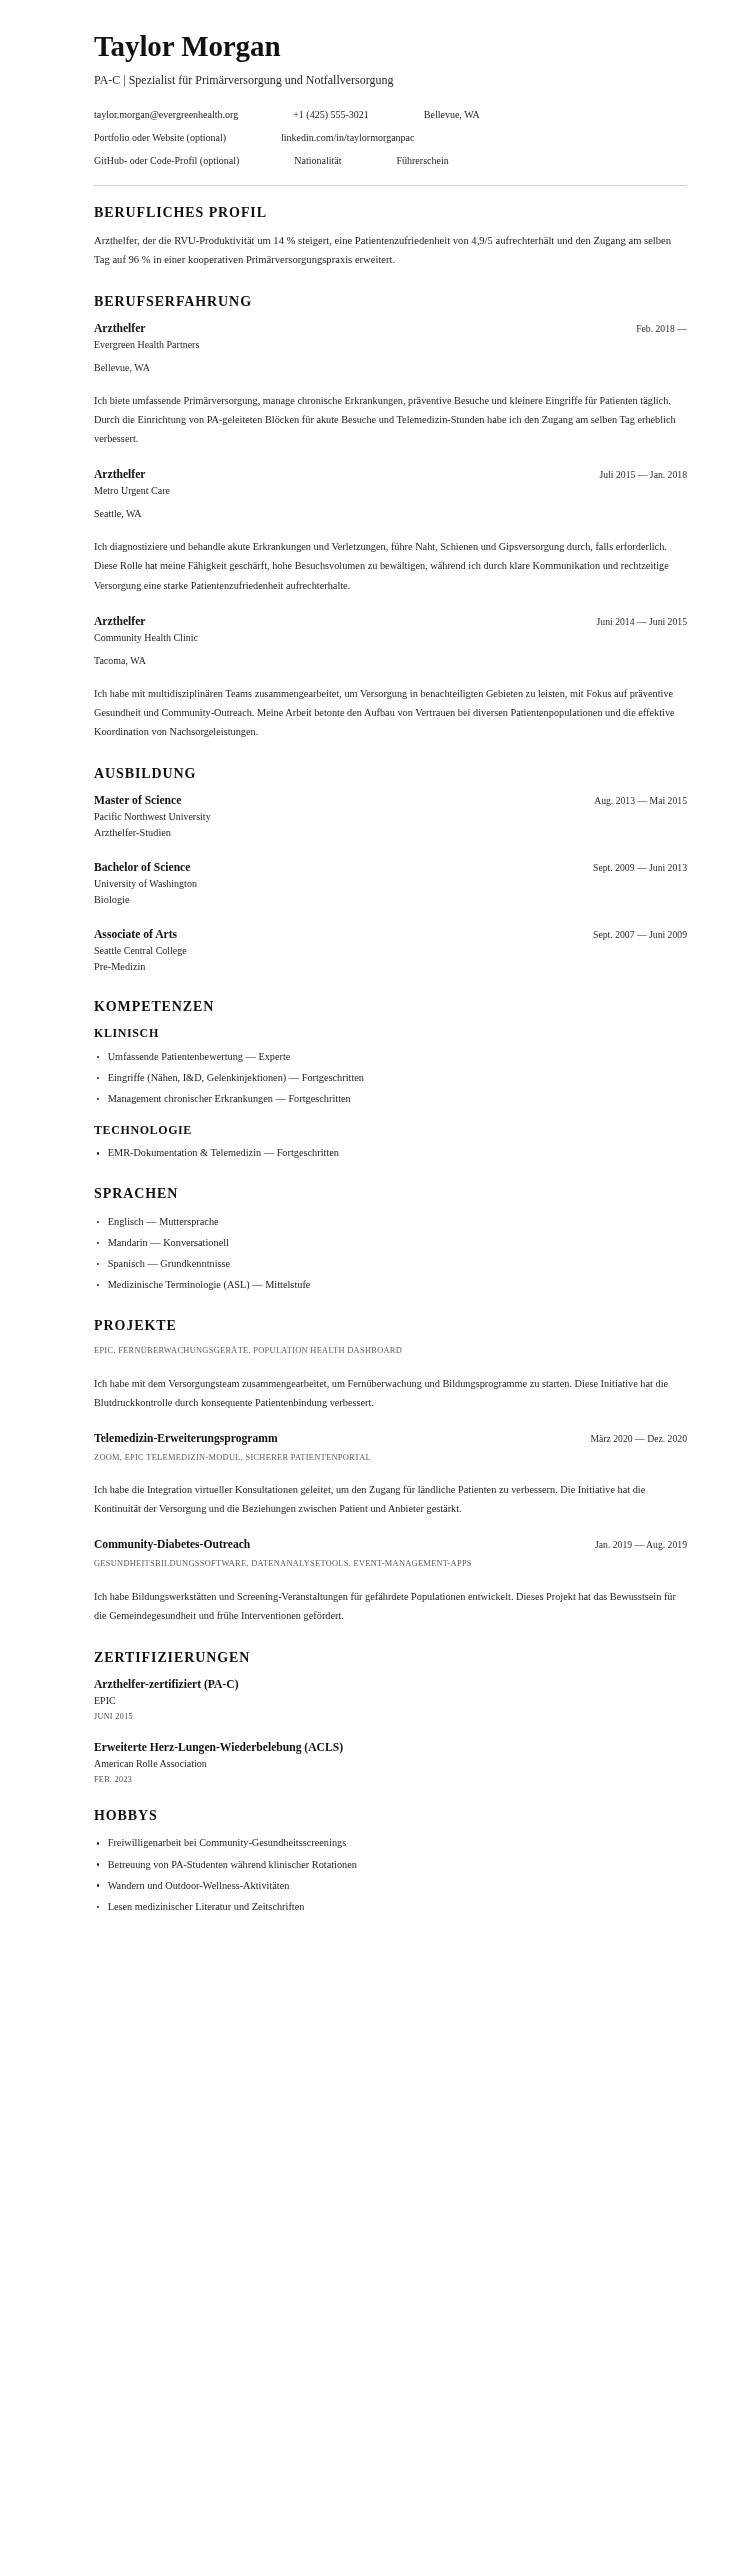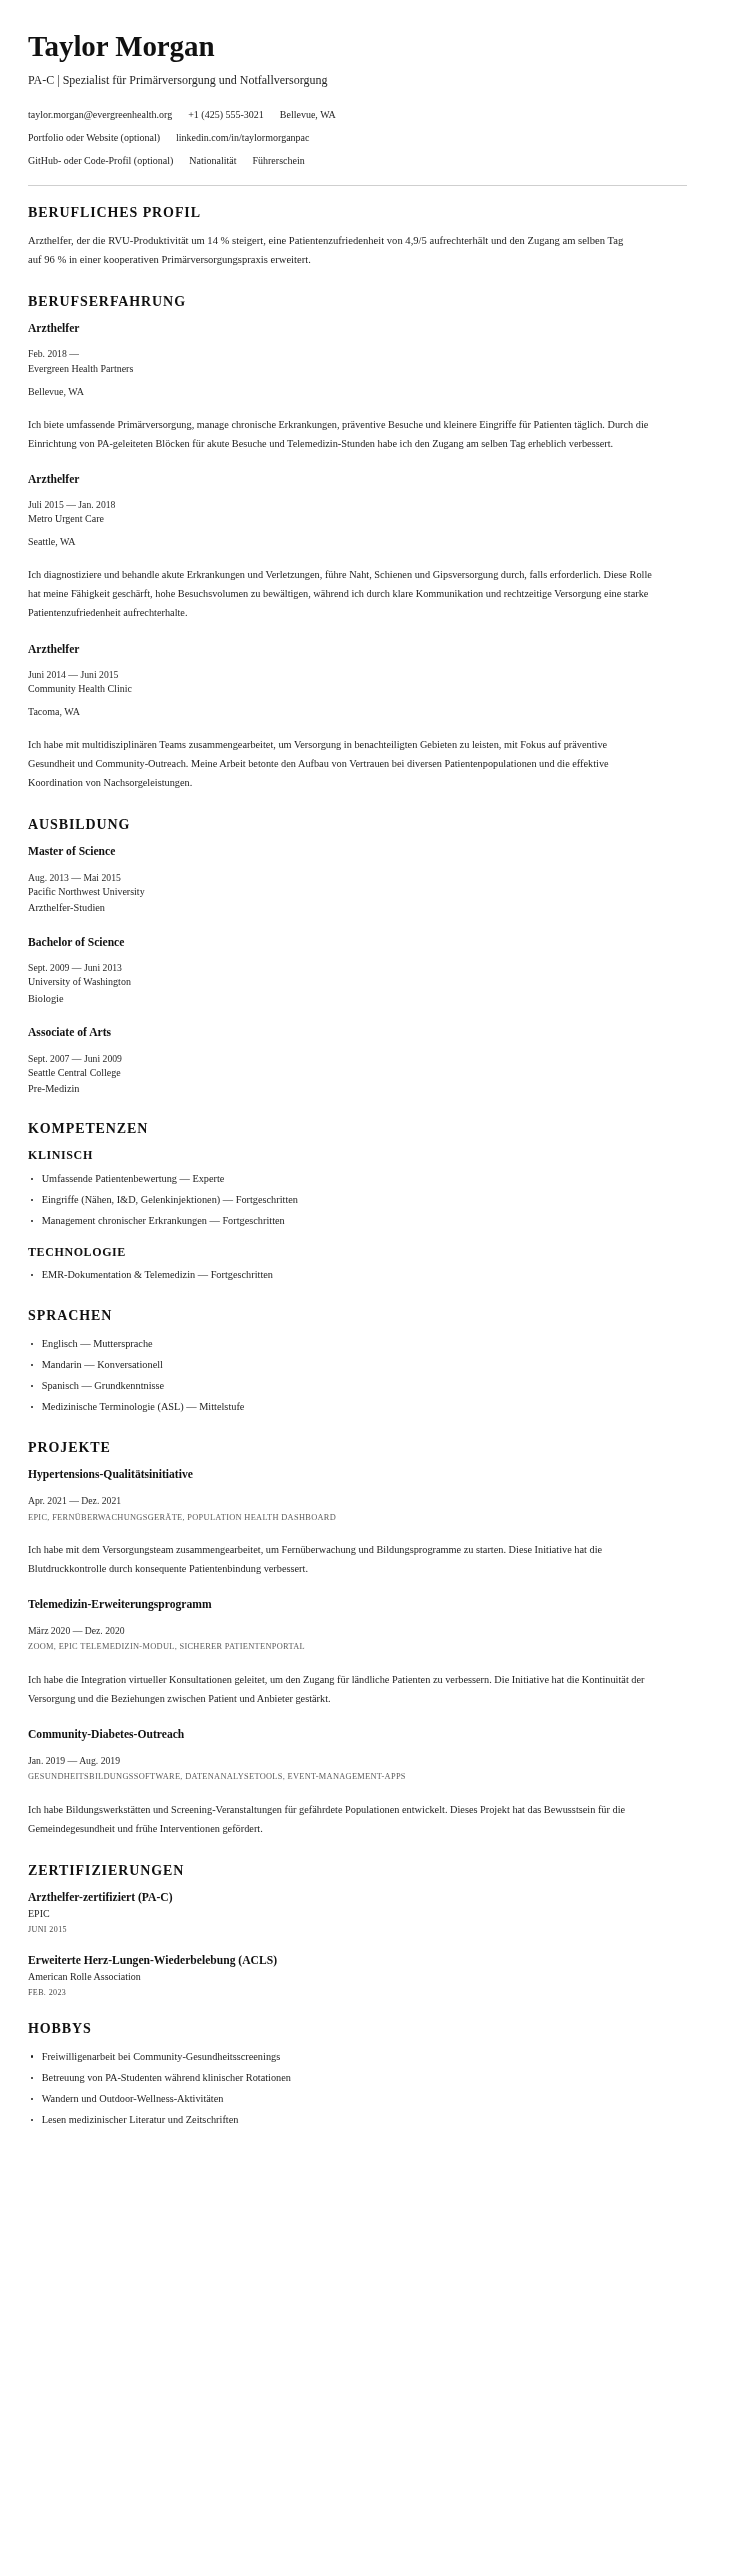--- a/index.html
+++ b/index.html
@@ -9,21 +9,21 @@
   }
   body {
     width: 749px;
     font-family: "Liberation Serif", "DejaVu Serif", serif;
     color: #1a1a1a;
     -webkit-font-smoothing: antialiased;
   }
   .page {
     width: 749px;
     box-sizing: border-box;
-    padding: 31px 62px 37px 28px;
+    padding: 31px 62px 37px 94px;
     background: #ffffff;
   }
 
   
   .name {
     font-size: 29px;
     font-weight: 700;
     letter-spacing: -0.1px;
     line-height: 1.1;
     margin: 0 0 8.7px 0;
@@ -35,20 +35,21 @@
     margin: 0 0 19px 0;
     color: #1f1f1f;
   }
   .contact-row {
     font-size: 10px;
     line-height: 1.5;
     color: #232323;
     margin-bottom: 8px;
     display: flex;
     flex-wrap: wrap;
+    gap: 39px;
   }
   .contact-row .ci {
     margin-right: 16px;
     white-space: nowrap;
   }
   .contact-row .ci:last-child { margin-right: 0; }
 
   hr.rule {
     border: 0;
     border-top: 0.6px solid #cfcfcf;
@@ -75,21 +76,20 @@
   }
 
   
   .entry { margin-bottom: 19px; }
   .entry:last-child { margin-bottom: 0; }
   .entry-head {
     display: flex;
     align-items: baseline;
     justify-content: space-between;
     gap: 12.5px;
-    flex-direction: column;
   }
   .entry-title {
     font-size: 11.6px;
     font-weight: 700;
     color: #111111;
     line-height: 1.3;
   }
   .entry-date {
     font-size: 9.7px;
     color: #2b2b2b;
@@ -313,24 +313,20 @@
       <li>Medizinische Terminologie (ASL) — Mittelstufe</li>
     </ul>
   </div>
 
   <div class="gap-lg"></div>
 
   <div class="section">
     <div class="section-title">Projekte</div>
 
     <div class="entry">
-      <div class="entry-head">
-        <div class="entry-title">Hypertensions-Qualitätsinitiative</div>
-        <div class="entry-date">Apr. 2021 — Dez. 2021</div>
-      </div>
       <div class="entry-stack">EPIC, Fernüberwachungsgeräte, Population Health Dashboard</div>
       <div class="entry-desc">Ich habe mit dem Versorgungsteam zusammengearbeitet, um Fernüberwachung und Bildungsprogramme zu starten. Diese Initiative hat die Blutdruckkontrolle durch konsequente Patientenbindung verbessert.</div>
     </div>
 
     <div class="entry">
       <div class="entry-head">
         <div class="entry-title">Telemedizin-Erweiterungsprogramm</div>
         <div class="entry-date">März 2020 — Dez. 2020</div>
       </div>
       <div class="entry-stack">Zoom, EPIC Telemedizin-Modul, Sicherer Patientenportal</div>

